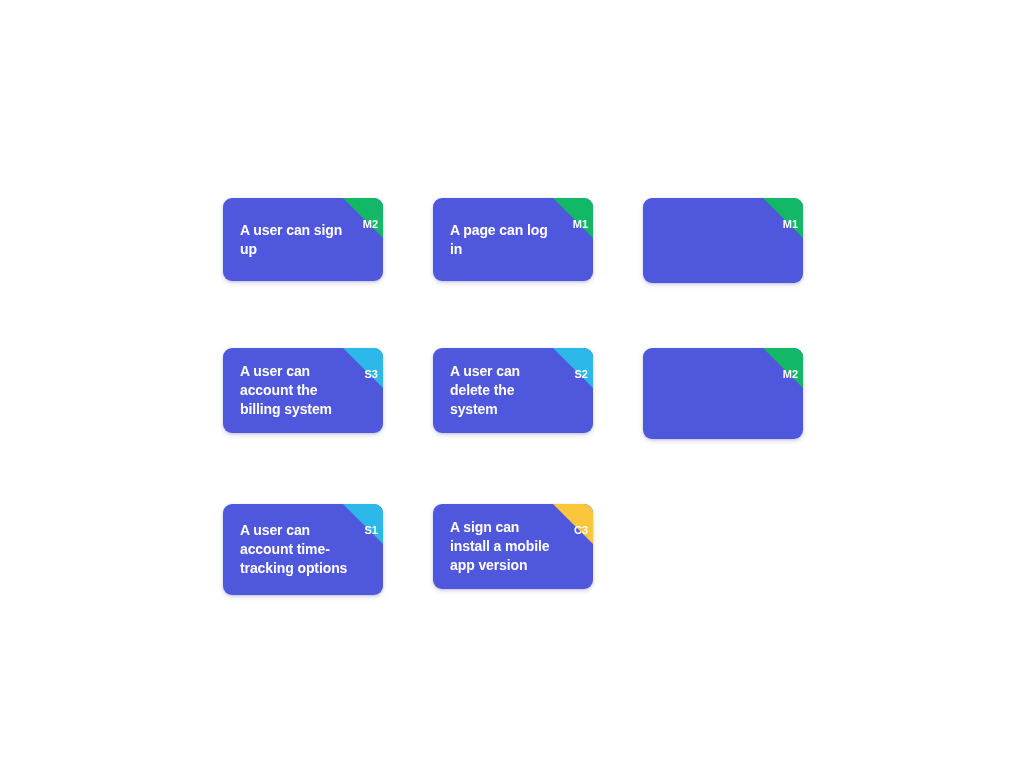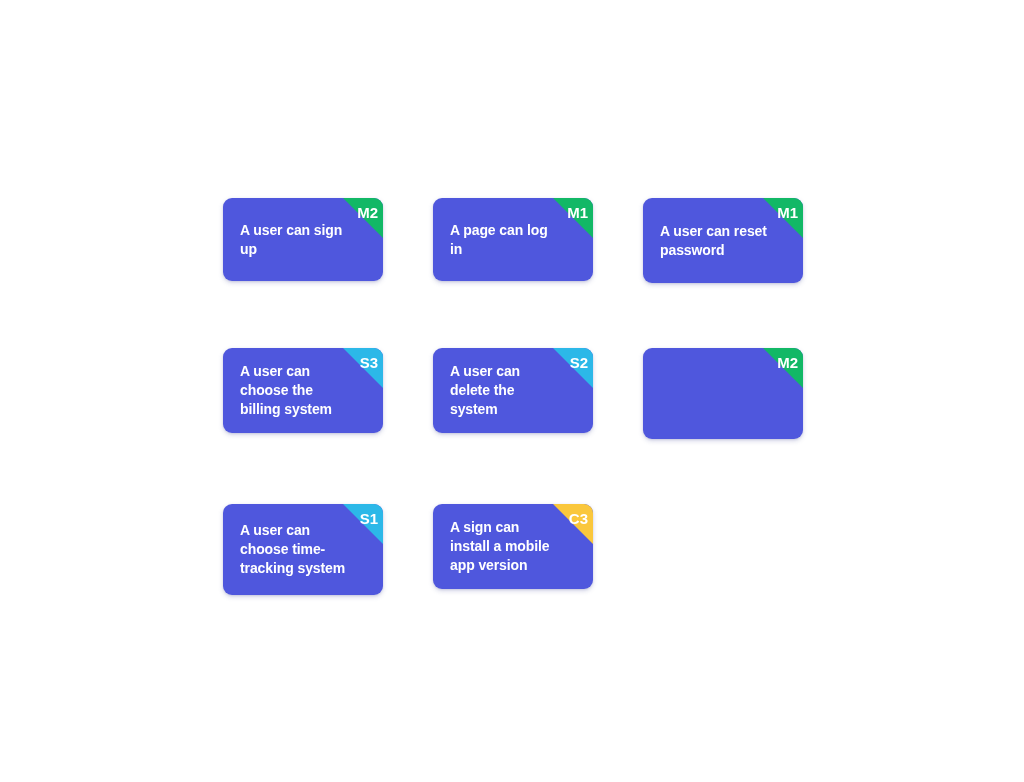--- a/index.html
+++ b/index.html
@@ -74,24 +74,24 @@
     z-index: 2;
     pointer-events: none;
   }
   .corner-flag .tri {
     position: absolute;
     inset: 0;
     clip-path: polygon(100% 0, 0 0, 100% 100%);
   }
   .corner-flag .tag {
     position: absolute;
-    top: 8px;
+    top: 20px;
     right: 5px;
     color: #ffffff;
-    font-size: 15px;
+    font-size: 11px;
     font-weight: bold;
     line-height: 13px;
     letter-spacing: 0px;
     z-index: 3;
   }
 
   
   .flag-green .tri  { background: #12b866; }
   .flag-cyan .tri   { background: #2cb8e8; }
   .flag-yellow .tri { background: #fbc party; }
@@ -115,48 +115,47 @@
         </div>
       </div>
       <div class="story-card lines-1">
         <div class="card-text">A page can log in</div>
         <div class="corner-flag flag-green">
           <div class="tri" style="background: rgb(18, 184, 102);"></div>
           <div class="tag">M1</div>
         </div>
       </div>
       <div class="story-card lines-2">
-        <div class="card-text">A user can reset password</div>
         <div class="corner-flag flag-green">
           <div class="tri" style="background: rgb(18, 184, 102);"></div>
           <div class="tag">M1</div>
         </div>
       </div>
       <div class="story-card lines-2">
-        <div class="card-text">A user can choose the billing system</div>
+        <div class="card-text">A user can account the billing system</div>
         <div class="corner-flag flag-cyan">
           <div class="tri" style="background: rgb(44, 184, 232);"></div>
           <div class="tag">S3</div>
         </div>
       </div>
       <div class="story-card lines-2">
         <div class="card-text">A user can delete the system</div>
         <div class="corner-flag flag-cyan">
           <div class="tri" style="background: rgb(44, 184, 232);"></div>
           <div class="tag">S2</div>
         </div>
       </div>
       <div class="story-card lines-3">
         <div class="corner-flag flag-green">
           <div class="tri" style="background: rgb(18, 184, 102);"></div>
           <div class="tag">M2</div>
         </div>
       </div>
       <div class="story-card lines-3">
-        <div class="card-text">A user can choose time-tracking system</div>
+        <div class="card-text">A user can account time-tracking options</div>
         <div class="corner-flag flag-cyan">
           <div class="tri" style="background: rgb(44, 184, 232);"></div>
           <div class="tag">S1</div>
         </div>
       </div>
       <div class="story-card lines-2">
         <div class="card-text">A sign can install a mobile app version</div>
         <div class="corner-flag flag-yellow">
           <div class="tri" style="background: rgb(250, 199, 60);"></div>
           <div class="tag">C3</div>

